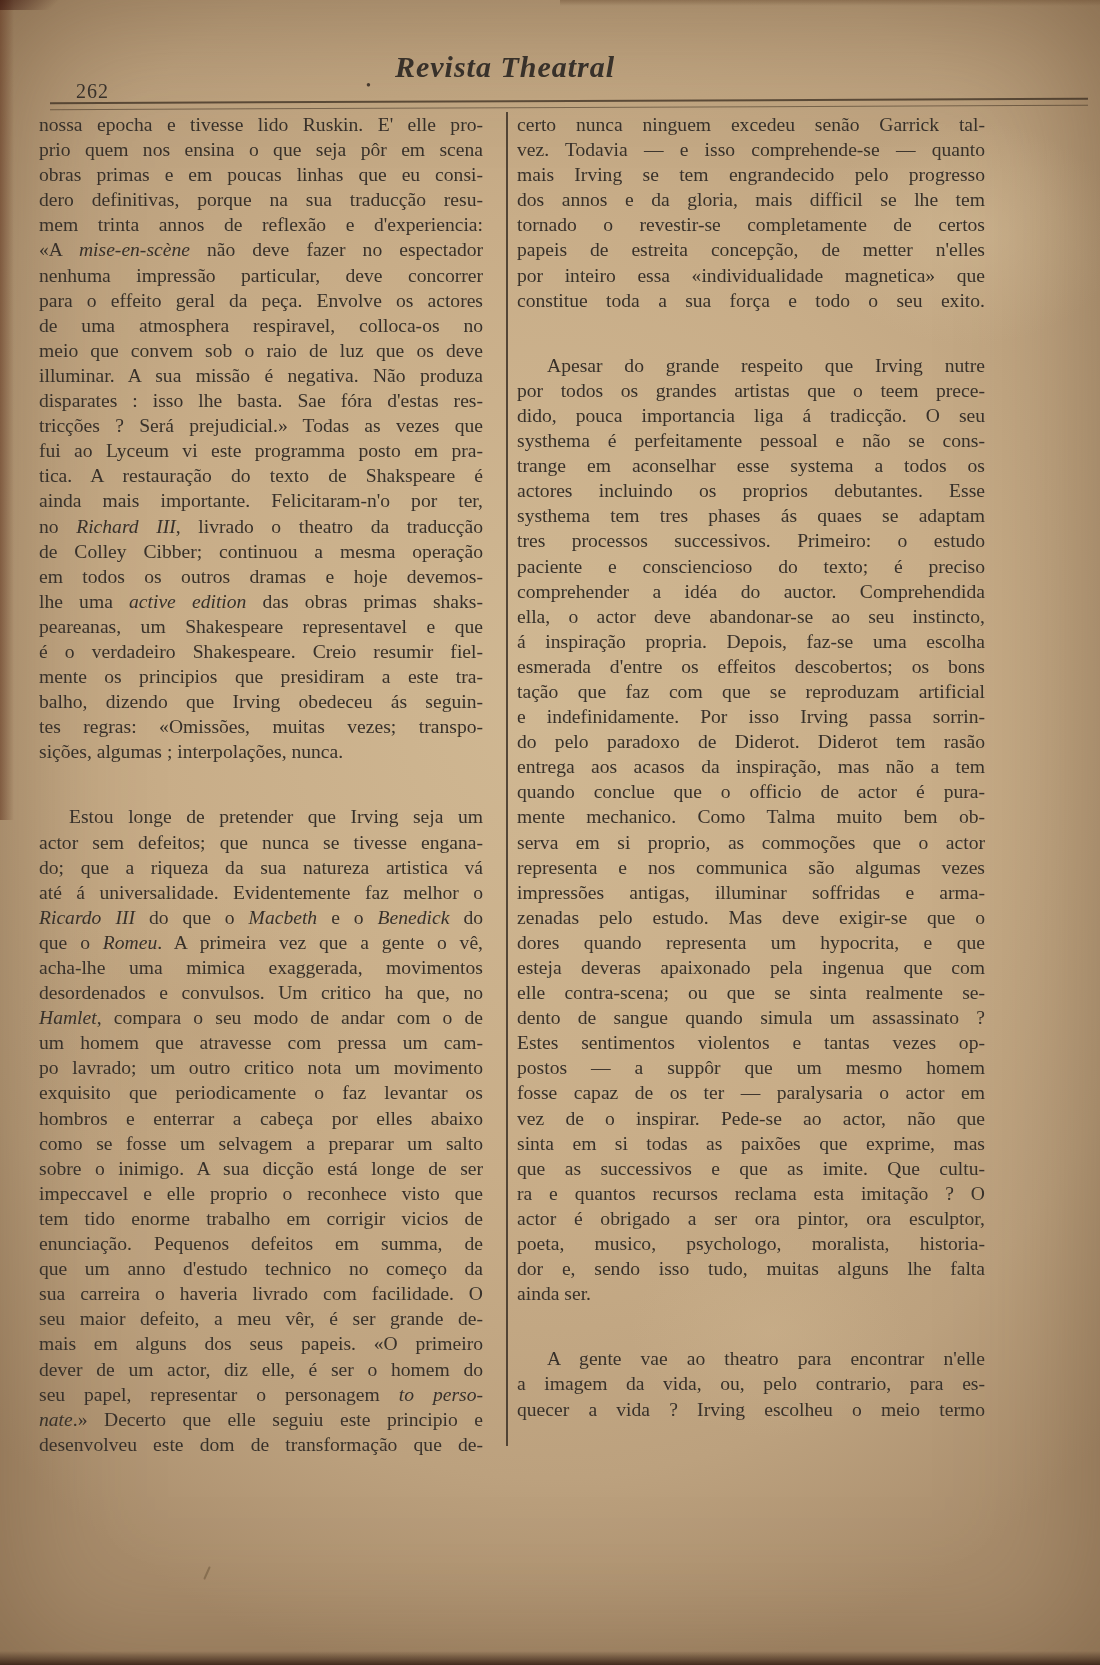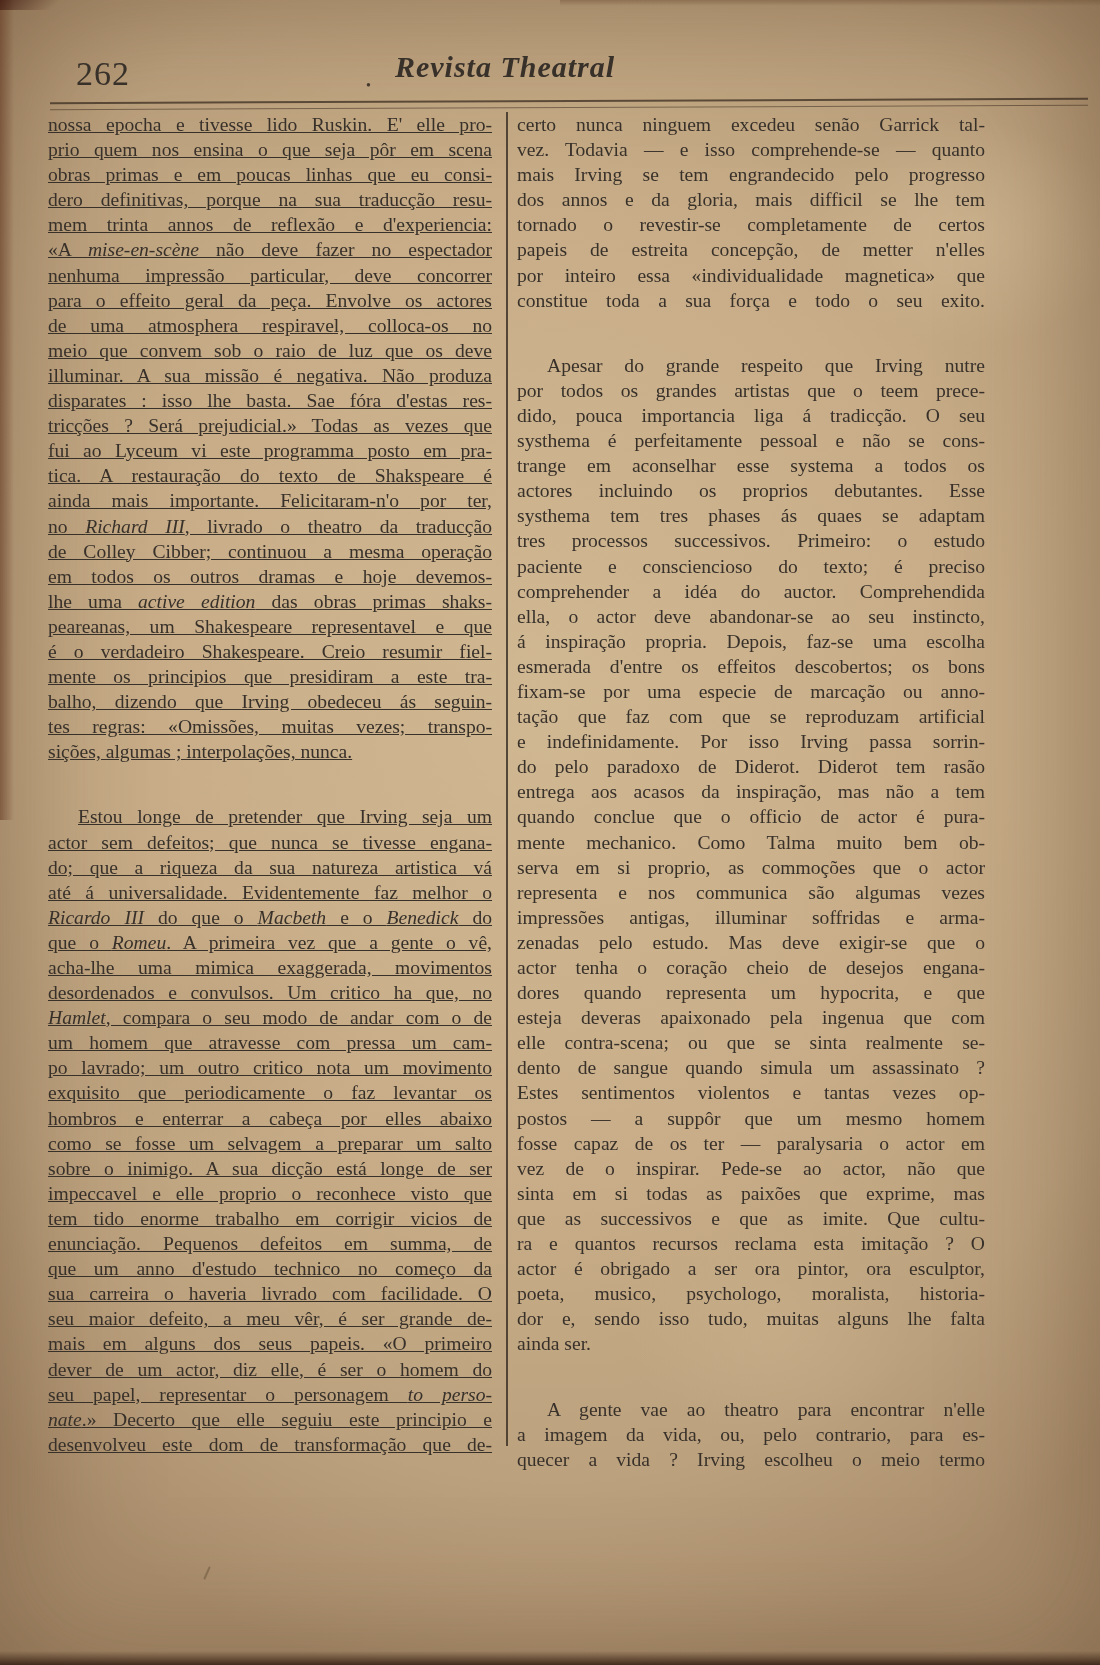--- a/index.html
+++ b/index.html
@@ -23,34 +23,34 @@
   .edge-bottom{position:absolute;left:0;bottom:0;width:100%;height:14px;
     background:linear-gradient(0deg, rgba(46,24,14,.8), rgba(46,24,14,0));}
   .edge-topleft{position:absolute;left:0;top:0;width:70px;height:10px;
     background:linear-gradient(135deg, rgba(60,22,14,.7), rgba(60,22,14,0) 75%);}
   .edge-top{position:absolute;left:560px;top:0;width:540px;height:6px;
     background:linear-gradient(0deg, rgba(120,90,60,0), rgba(110,80,52,.45));}
   .fiber{position:absolute;left:206px;top:1566px;width:2px;height:14px;
     background:rgba(110,88,60,.55);transform:rotate(24deg);border-radius:2px;}
 
   
-  .pageno{position:absolute;left:76px;top:55px;font-size:34px;letter-spacing:1px;}
+  .pageno{position:absolute;left:76px;top:80px;font-size:20px;letter-spacing:1px;}
   .title{position:absolute;left:0;top:50px;width:1010px;text-align:center;
     font-size:30px;font-style:italic;font-weight:600;letter-spacing:1px;}
   .hdot{position:absolute;left:366px;top:78px;font-size:14px;color:#463a2e;}
   .hrule{position:absolute;left:50px;top:100px;width:1038px;height:5px;
     border-top:2px solid rgba(58,45,32,.75);
     border-bottom:1px solid rgba(58,45,32,.55);
     transform:rotate(-0.25deg);}
 
   
   .divider{position:absolute;left:506px;top:112px;width:2px;height:1334px;
     background:rgba(54,44,34,.8);}
   .col{position:absolute;top:112px;font-size:19.6px;line-height:25.1px;}
-  .col-left{left:48px;width:444px;text-decoration:underline;}
+  .col-left{left:39px;width:444px;}
   .col-right{left:517px;width:468px;}
   .line{white-space:nowrap;text-align:left;}
   .line.just{white-space:normal;text-align:justify;text-align-last:justify;}
   .line.indent{padding-left:30px;margin-top:40px;}
   .line i{font-style:italic;}
 </style>
 </head>
 <body>
 
 <div id="page">
@@ -137,32 +137,30 @@
       <div class="line just">systhema é perfeitamente pessoal e não se cons-</div>
       <div class="line just">trange em aconselhar esse systema a todos os</div>
       <div class="line just">actores incluindo os proprios debutantes. Esse</div>
       <div class="line just">systhema tem tres phases ás quaes se adaptam</div>
       <div class="line just">tres processos successivos. Primeiro: o estudo</div>
       <div class="line just">paciente e consciencioso do texto; é preciso</div>
       <div class="line just">comprehender a idéa do auctor. Comprehendida</div>
       <div class="line just">ella, o actor deve abandonar-se ao seu instincto,</div>
       <div class="line just">á inspiração propria. Depois, faz-se uma escolha</div>
       <div class="line just">esmerada d'entre os effeitos descobertos; os bons</div>
-      <div class="line just">fixam-se por uma especie de marcação ou anno-</div>
       <div class="line just">tação que faz com que se reproduzam artificial</div>
       <div class="line just">e indefinidamente. Por isso Irving passa sorrin-</div>
       <div class="line just">do pelo paradoxo de Diderot. Diderot tem rasão</div>
       <div class="line just">entrega aos acasos da inspiração, mas não a tem</div>
       <div class="line just">quando conclue que o officio de actor é pura-</div>
       <div class="line just">mente mechanico. Como Talma muito bem ob-</div>
       <div class="line just">serva em si proprio, as commoções que o actor</div>
       <div class="line just">representa e nos communica são algumas vezes</div>
       <div class="line just">impressões antigas, illuminar soffridas e arma-</div>
       <div class="line just">zenadas pelo estudo. Mas deve exigir-se que o</div>
-      <div class="line just">actor tenha o coração cheio de desejos engana-</div>
       <div class="line just">dores quando representa um hypocrita, e que</div>
       <div class="line just">esteja deveras apaixonado pela ingenua que com</div>
       <div class="line just">elle contra-scena; ou que se sinta realmente se-</div>
       <div class="line just">dento de sangue quando simula um assassinato ?</div>
       <div class="line just">Estes sentimentos violentos e tantas vezes op-</div>
       <div class="line just">postos — a suppôr que um mesmo homem</div>
       <div class="line just">fosse capaz de os ter — paralysaria o actor em</div>
       <div class="line just">vez de o inspirar. Pede-se ao actor, não que</div>
       <div class="line just">sinta em si todas as paixões que exprime, mas</div>
       <div class="line just">que as successivos e que as imite. Que cultu-</div>

